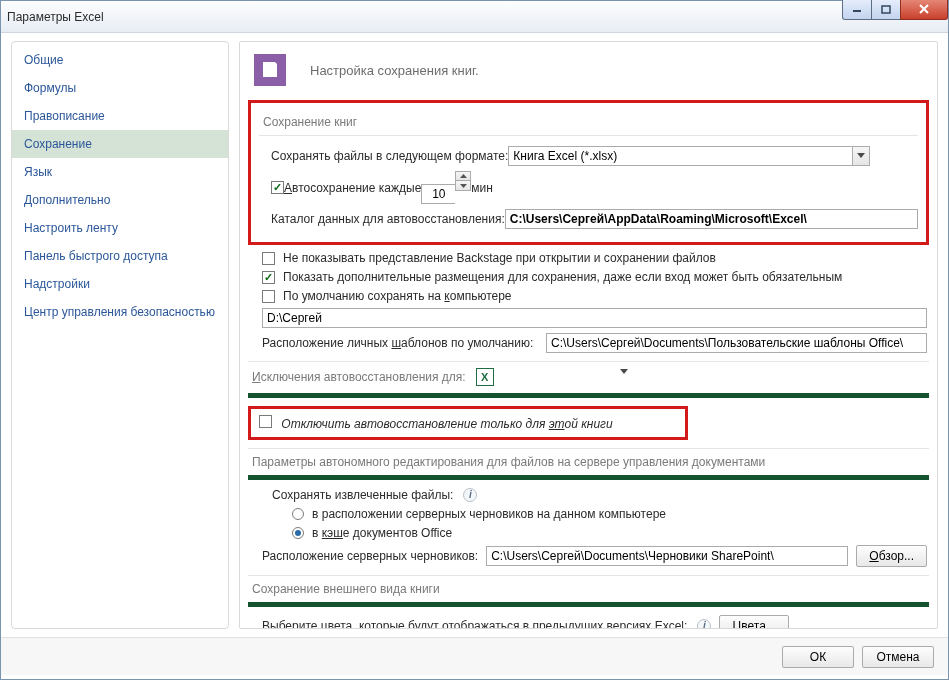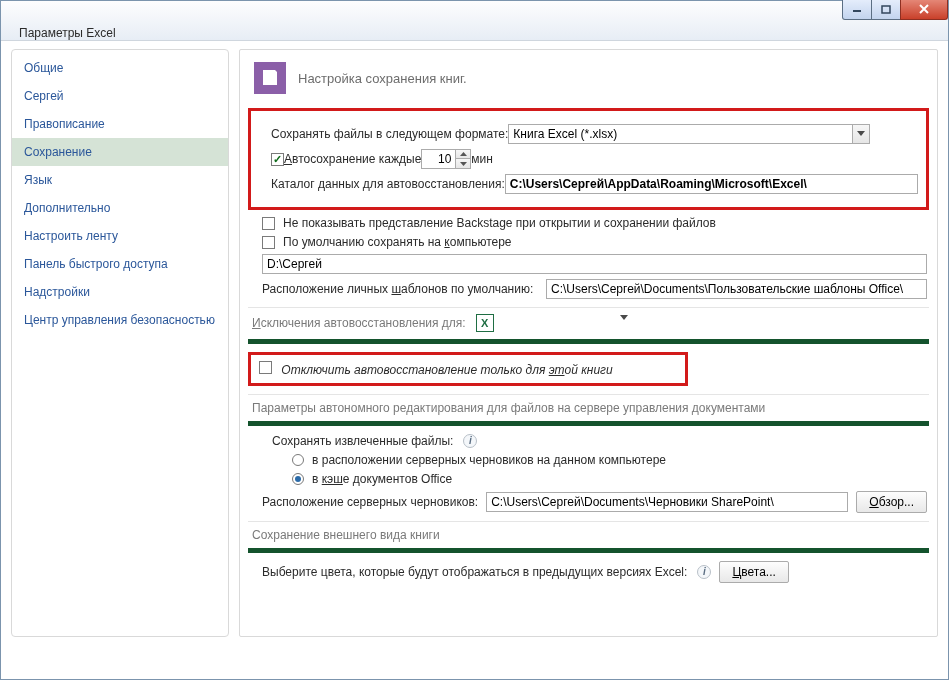--- a/index.html
+++ b/index.html
@@ -1,46 +1,46 @@
 <!DOCTYPE html>
 <html><head>
 <meta charset="utf-8">
 <style>
   * { box-sizing: border-box; font-family: "Segoe UI", Tahoma, sans-serif; font-size: 12px; }
   body { margin: 0; background: #dedede; }
   .window { width: 949px; height: 680px; background: #fff; border: 1px solid #7b94ad; position: relative; }
-  .titlebar { height: 40px; background: linear-gradient(#fdfdfe,#e7edf5); border-bottom: 1px solid #cfd6de; display: flex; align-items: flex-end; padding: 0 18px; }
+  .titlebar { height: 32px; background: linear-gradient(#fdfdfe,#e7edf5); border-bottom: 1px solid #cfd6de; display: flex; align-items: center; padding: 0 6px; }
   .titlebar .title { color: #2b2b2b; font-size: 12px; }
   .winbtns { position: absolute; right: 0; top: -2px; display: flex; }
   .winbtn { width: 30px; height: 21px; border: 1px solid #5b6e83; border-top: none; margin-left: -1px; display:flex; align-items:center; justify-content:center; }
   .winbtn.min { background: linear-gradient(#e6eefc,#c3d4ee); border-radius: 0 0 0 3px;}
   .winbtn.max { background: linear-gradient(#e6eefc,#c3d4ee);}
   .winbtn.close { width: 48px; background: linear-gradient(#e68a7a,#c9402a); border-color:#8e2f21; border-radius: 0 0 3px 0;}
   .winbtn svg { display:block; }
   .body { display: flex; padding: 8px 10px 8px 10px; height: 604px; }
   .sidebar { width: 218px; border: 1px solid #d9d9d9; border-radius: 4px; padding: 4px 0; background:#fff; }
   .nav-item { padding: 7px 12px; color: #2b579a; cursor: pointer; background:#fff; }
   .nav-item.active { background: #d5e3d6; color: #2b579a; }
   .content { flex: 1; margin-left: 10px; border: 1px solid #d9d9d9; border-radius: 2px; padding: 0; overflow:auto; }
-  .header { display:flex; align-items:center; gap:12px; padding: 12px 14px 14px 14px; }
+  .header { display:flex; align-items:center; gap:24px; padding: 12px 14px 14px 14px; }
   .save-ico { width: 32px; height: 32px; background:#8b5fa8; display:inline-flex;align-items:center;justify-content:center;}
   .save-ico svg { fill:#fff; }
   .header-title { color:#6d6d6d; font-size:13px; }
   .box-red { border: 3px solid #d21a1a; margin: 0 8px 6px 8px; padding: 8px 8px 8px 8px; }
   .section-head { color:#7a7a7a; border-bottom:1px solid #e5e5e5; padding: 2px 4px 6px 4px; margin:2px 0 10px 0;}
   .section-head-plain { color:#7a7a7a; border-top:1px solid #e5e5e5; border-bottom:5px solid #14532d; padding: 6px 4px; margin: 8px 8px 8px 8px;}
   .row { display:flex; align-items:center; margin:5px 0 5px 12px; }
   .lbl { color:#2b2b2b; }
   .u { text-decoration: underline; }
   .inp { border:1px solid #ababab; background:#fff; height:20px; padding:1px 4px; font-size:12px; }
   .combo { flex:1; display:flex; }
   .combo .inp { flex:1; border-right:none; }
   .combo .drop { width:18px; height:20px; border:1px solid #ababab; background:linear-gradient(#f6f6f6,#e6e6e6); display:flex;align-items:center;justify-content:center;}
   .spin { display:flex; }
-  .spin .inp { width:34px; text-align:right; border-right:none;}
+  .spin .inp { width:34px; text-align:center; border-right:none;margin-top:13px;}
   .spin .btns { display:flex; flex-direction:column; }
   .spin .b { width:16px; height:10px; border:1px solid #ababab; background:linear-gradient(#f6f6f6,#e6e6e6); display:flex;align-items:center;justify-content:center;}
   .spin .b + .b { border-top:none;}
   .chk { width:13px; height:13px; border:1px solid #7a7a7a; background:#fff; display:inline-flex; align-items:center; justify-content:center;}
   .chk.on::after { content:"✓"; color:#0f6b1a; font-size:11px; font-weight:bold; line-height:1;}
   .rad { width:12px; height:12px; border-radius:50%; border:1px solid #7a7a7a; background:#fff; display:inline-flex;align-items:center;justify-content:center;}
   .rad.on::after { content:""; width:6px; height:6px; background:#2b6ba9; border-radius:50%;}
   .info { width:14px; height:14px; border-radius:50%; border:1px solid #b8c0c8; background:#f4f7fa; color:#5b6e83; font-style:italic; font-weight:bold; display:inline-flex;align-items:center;justify-content:center; font-size:10px; margin-left:2px;}
   .btn { height:22px; border:1px solid #ababab; background:linear-gradient(#fdfdfd,#e8e8e8); padding:0 12px; border-radius:2px; cursor:pointer;}
   .xl-icon { width:18px; height:18px; background:#fff; border:1px solid #1f6e43; display:inline-flex; align-items:center;justify-content:center; color:#1f6e43; font-weight:bold; font-size:11px;}
@@ -69,21 +69,21 @@
           <svg width="12" height="10">
             <path d="M2 1 L10 9 M10 1 L2 9" stroke="#fff" stroke-width="2"></path>
           </svg>
         </div>
     </div>
   </div>
 
   <div class="body">
     <div class="sidebar">
       <div class="nav-item">Общие</div>
-      <div class="nav-item">Сергей</div>
+      <div class="nav-item">Формулы</div>
       <div class="nav-item">Правописание</div>
       <div class="nav-item active">Сохранение</div>
       <div class="nav-item">Язык</div>
       <div class="nav-item">Дополнительно</div>
       <div class="nav-item">Настроить ленту</div>
       <div class="nav-item">Панель быстрого доступа</div>
       <div class="nav-item">Надстройки</div>
       <div class="nav-item">Центр управления безопасностью</div>
     </div>
 
@@ -91,20 +91,21 @@
       <div class="header">
         <span class="save-ico">
           <svg width="20" height="20" viewBox="0 0 20 20">
               <path d="M3 2h12l2 2v13H3z M6 3h7v4H6z M6 11h8v6H6z" fill="#fff"></path>
             </svg>
         </span>
         <span class="header-title">Настройка сохранения книг.</span>
       </div>
 
       <div class="box-red">
+        <div class="section-head">Сохранение книг</div>
 
         <div class="row">
           <span class="lbl"><span>Сохранять файлы в следующем формате:</span></span>
           <div class="combo" style="max-width:362px">
             <input class="inp" value="Книга Excel (*.xlsx)" style="">
             <div class="drop">
                 <svg width="8" height="6">
                   <path d="M0 0 L8 0 L4 5 Z" fill="#4a4a4a"></path>
                 </svg>
               </div>
@@ -137,20 +138,24 @@
           <span class="lbl">Каталог <span class="u">д</span>анных для автовосстановления:</span>
           <input class="inp" style="flex: 1 1 0%; font-weight: bold;" value="C:\Users\Сергей\AppData\Roaming\Microsoft\Excel\">
         </div>
       </div>
 
       <div class="row-nohl">
         <span class="chk"></span>
         <span class="lbl">Не показывать представление Backstage при открытии и сохранении файлов</span>
       </div>
       <div class="row-nohl">
+        <span class="chk on"></span>
+        <span class="lbl">Показать дополнительные размещения для сохранения, даже если вход может быть обязательным</span>
+      </div>
+      <div class="row-nohl">
         <span class="chk"></span>
         <span class="lbl">По умолчанию сохранять на <span class="u">к</span>омпьютере</span>
       </div>
       <div class="row-nohl">
         <input class="inp" style="flex: 1 1 0%;" value="D:\Сергей">
       </div>
       <div class="row-nohl">
         <span class="lbl" style="width:276px">Расположение личных <span class="u">ш</span>аблонов по умолчанию:</span>
         <input class="inp" style="flex: 1 1 0%;" value="C:\Users\Сергей\Documents\Пользовательские шаблоны Office\">
       </div>
@@ -194,13 +199,17 @@
       <div class="section-head-plain">Сохранение внешнего вида книги</div>
 
       <div class="row-nohl">
         <span class="lbl">Выберите цвета, которые будут отображаться в предыдущих версиях Excel:</span>
         <span class="info">i</span>
         <button class="btn"><span class="u">Ц</span>вета...</button>
       </div>
     </div>
   </div>
 
+  <div class="footer">
+    <button class="btn">ОК</button>
+    <button class="btn">Отмена</button>
+  </div>
 </div>
 
 </body></html>

